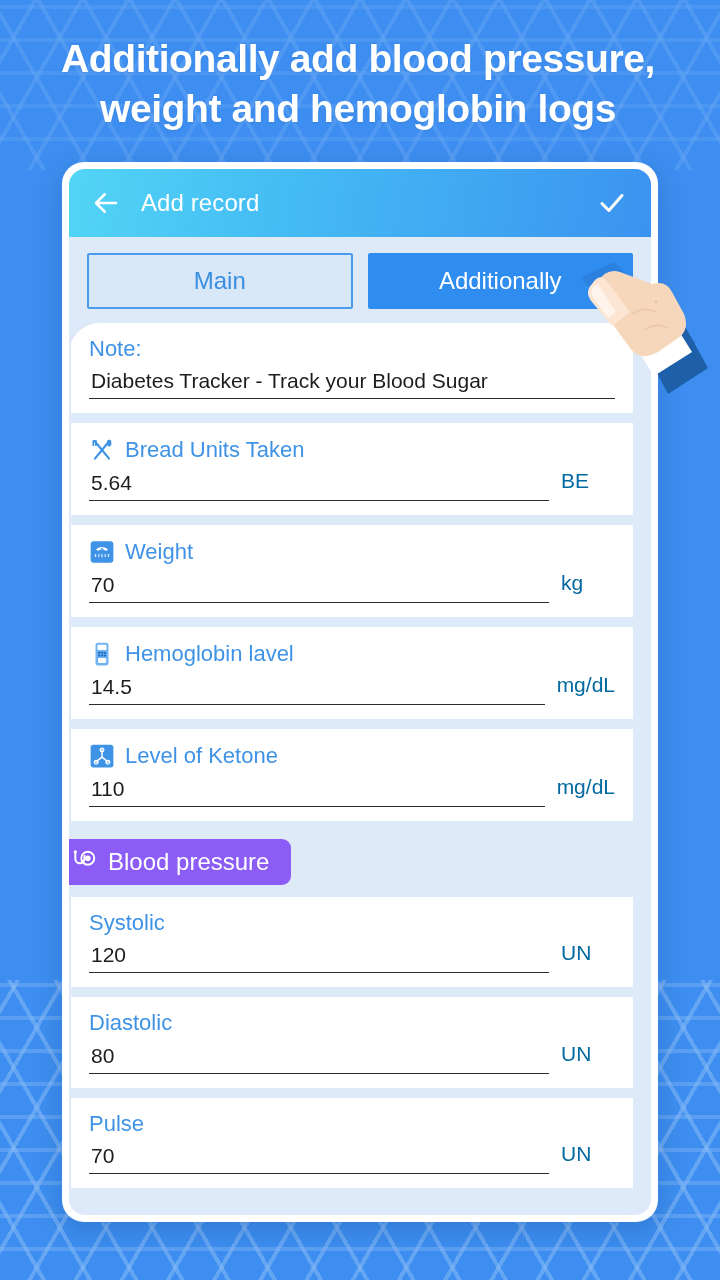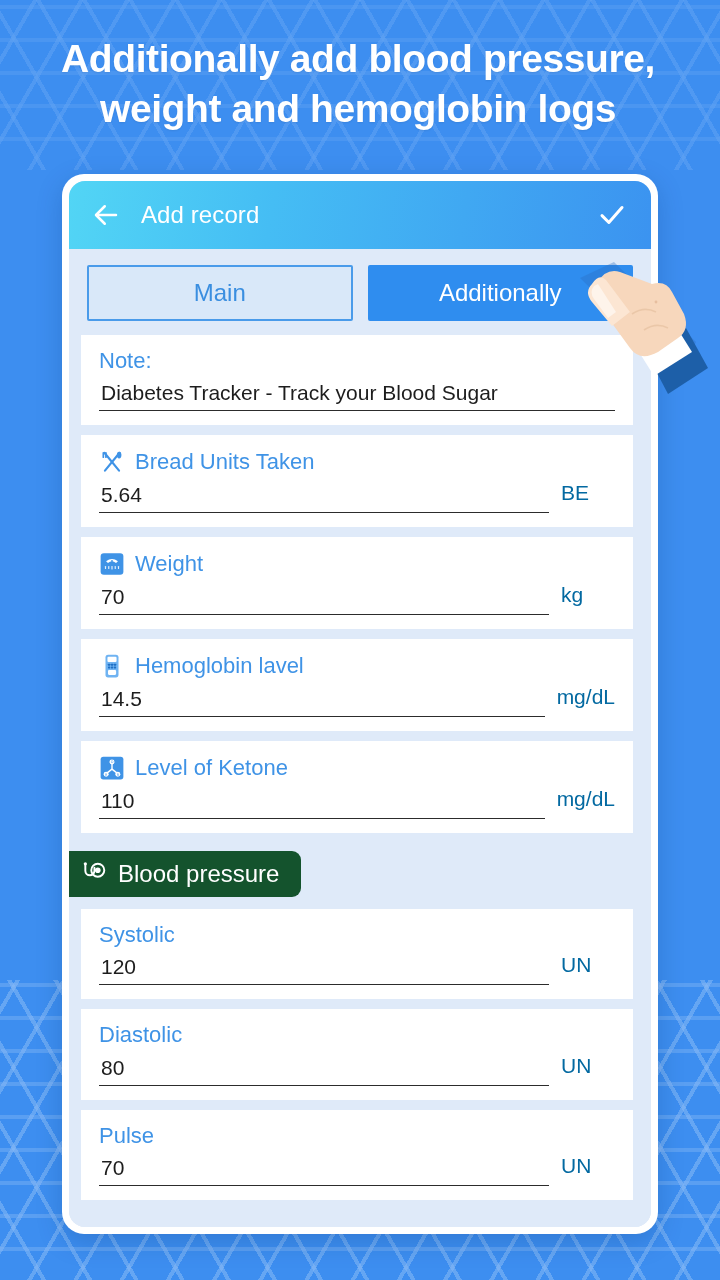--- a/index.html
+++ b/index.html
@@ -37,21 +37,21 @@
     font-size:39px;
     font-weight:bold;
     line-height:1.28;
     letter-spacing:-.4px;
     text-shadow:0 1px 2px rgba(0,0,0,.08);
   }
 
   
   .phone-frame{
     position:absolute;
-    left:62px; top:174px;
+    left:62px; top:162px;
     width:596px; height:1060px;
     background:#ffffff;
     border-radius:22px;
     box-shadow:0 8px 26px rgba(10,50,110,.22);
     padding:7px;
   }
   .phone-screen{
     width:100%; height:100%;
     border-radius:16px;
     overflow:hidden;
@@ -95,24 +95,25 @@
   .tab.active{
     background:#2f8def;
     border:2px solid #2f8def;
     color:#ffffff;
   }
 
   
   .content{
     flex:1 1 auto;
     background:#dfeaf9;
-    padding:0 18px 14px 12px;
+    padding:0 18px 14px 2px;
     display:flex; flex-direction:column;
     gap:10px;
     overflow:hidden;
+    border-radius:31px;
   }
 
   .card{
     background:#ffffff;
     padding:14px 18px 14px 18px;
   }
 
   .field-label{
     display:flex; align-items:center; gap:10px;
     color:#3f93e6;
@@ -142,21 +143,21 @@
     min-width:54px;
   }
   .note-input{ flex:1 1 auto; }
 
   
   .bp-wrap{
     margin:8px 0 2px -18px;
     display:flex;
   }
   .bp-badge{
-    background:#14532d;
+    background:#8b5cf6;
     color:#ffffff;
     display:inline-flex; align-items:center; gap:11px;
     font-size:24px;
     padding:9px 22px 9px 18px;
     border-radius:0 9px 9px 0;
     text-align:center;
   }
   .bp-badge .ficon{ width:26px; height:26px; flex:0 0 26px; }
 
   

